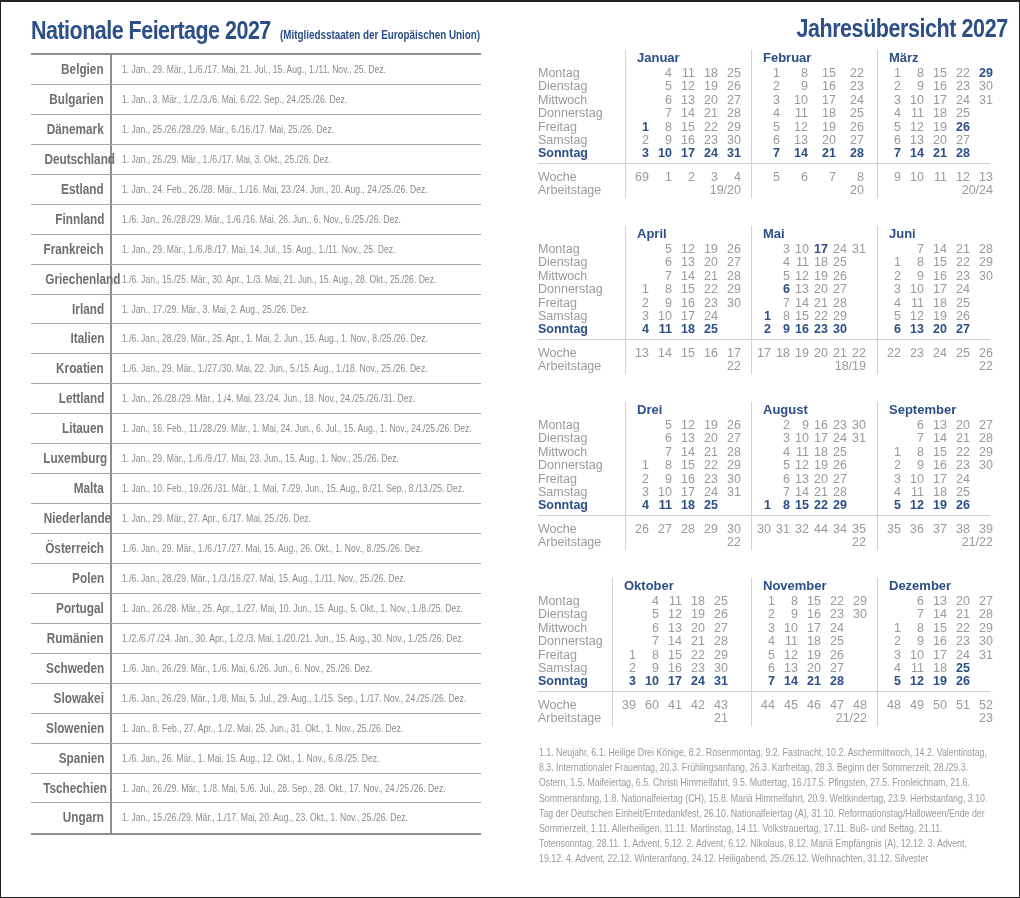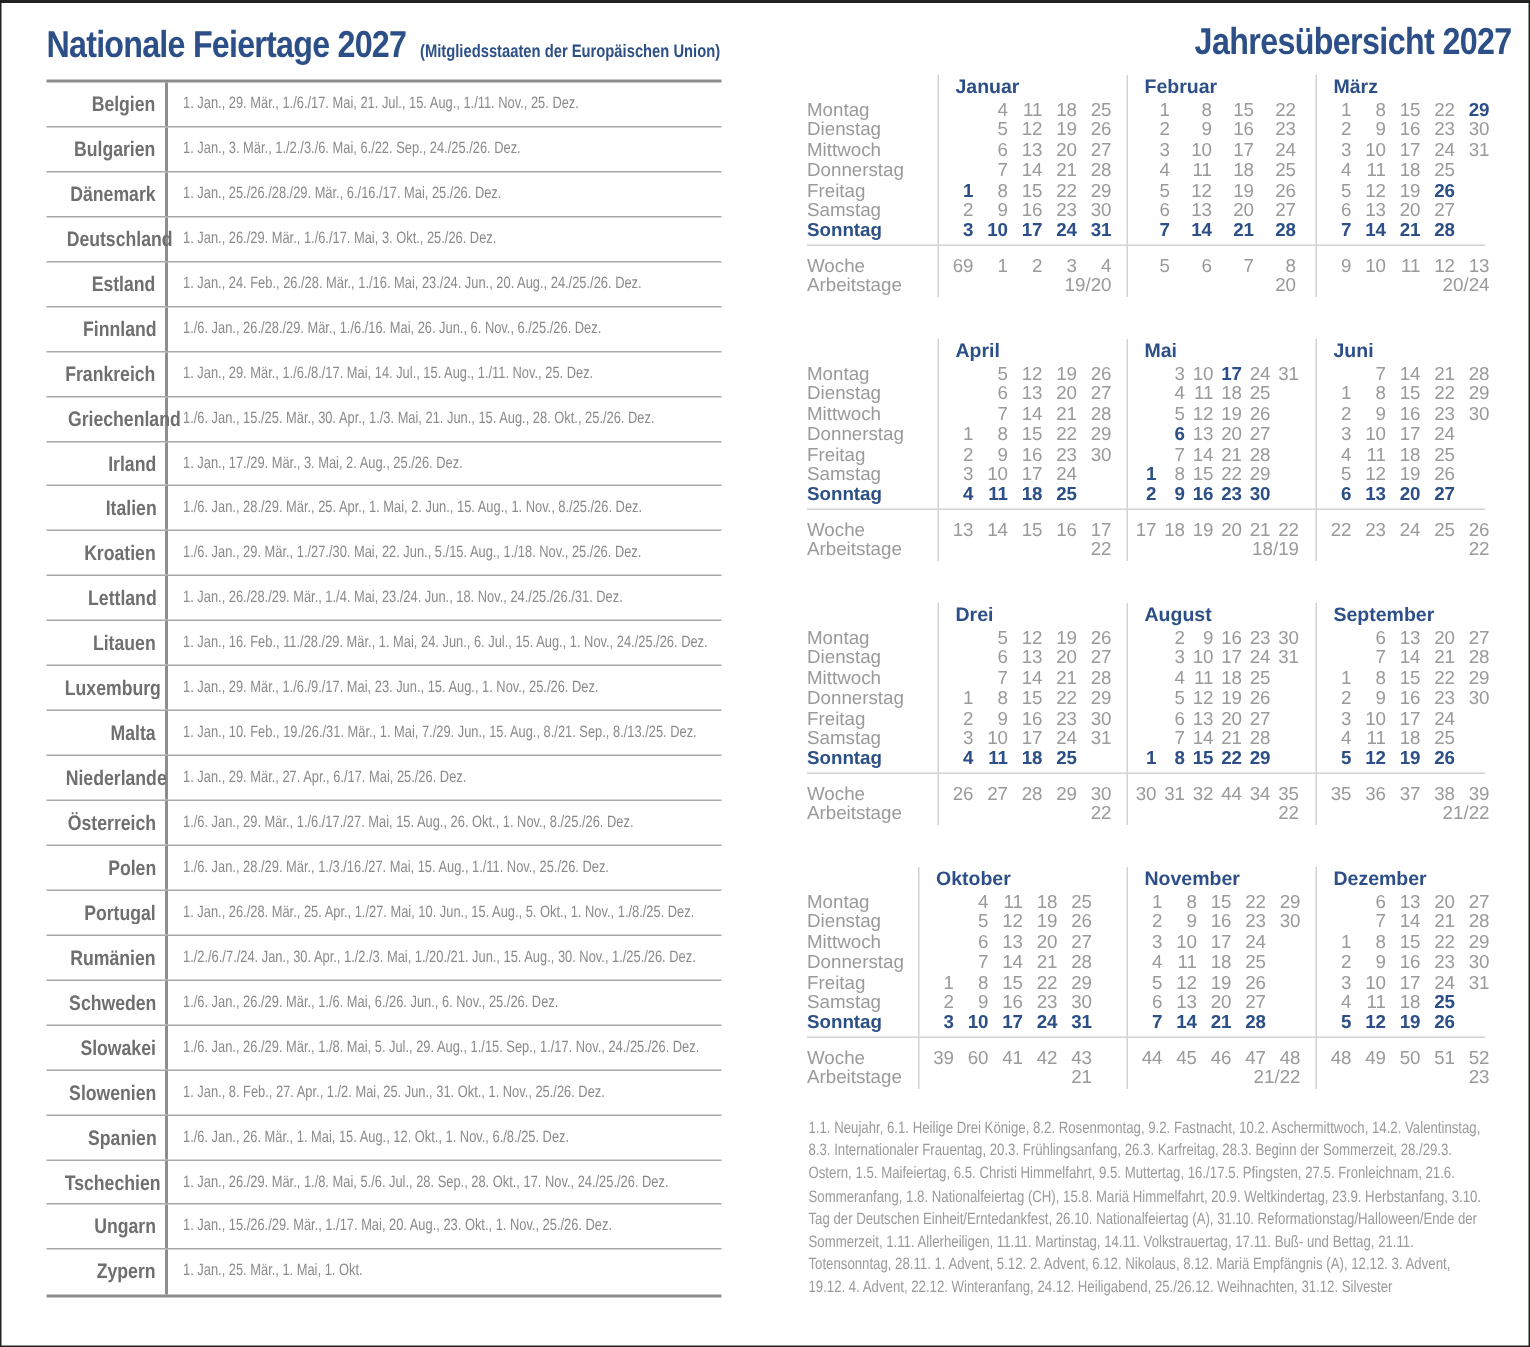--- a/index.html
+++ b/index.html
@@ -187,24 +187,20 @@
         <div class="h-country"><span>Spanien</span></div>
         <div class="h-dates"><span>1./6. Jan., 26. Mär., 1. Mai, 15. Aug., 12. Okt., 1. Nov., 6./8./25. Dez.</span></div>
       </div>
       <div class="h-row">
         <div class="h-country"><span>Tschechien</span></div>
         <div class="h-dates"><span>1. Jan., 26./29. Mär., 1./8. Mai, 5./6. Jul., 28. Sep., 28. Okt., 17. Nov., 24./25./26. Dez.</span></div>
       </div>
       <div class="h-row">
         <div class="h-country"><span>Ungarn</span></div>
         <div class="h-dates"><span>1. Jan., 15./26./29. Mär., 1./17. Mai, 20. Aug., 23. Okt., 1. Nov., 25./26. Dez.</span></div>
-      </div>
-      <div class="h-row">
-        <div class="h-country"><span>Zypern</span></div>
-        <div class="h-dates"><span>1. Jan., 25. Mär., 1. Mai, 1. Okt.</span></div>
       </div>
     </div>
 </section>
 
 <section class="right" id="right">
   <div class="right-title"><span>Jahresübersicht 2027</span></div>
 <div class="quarter" style="top: 50px;">
       <div class="q-labels">
         <div class="">Montag</div>
         <div class="">Dienstag</div>

